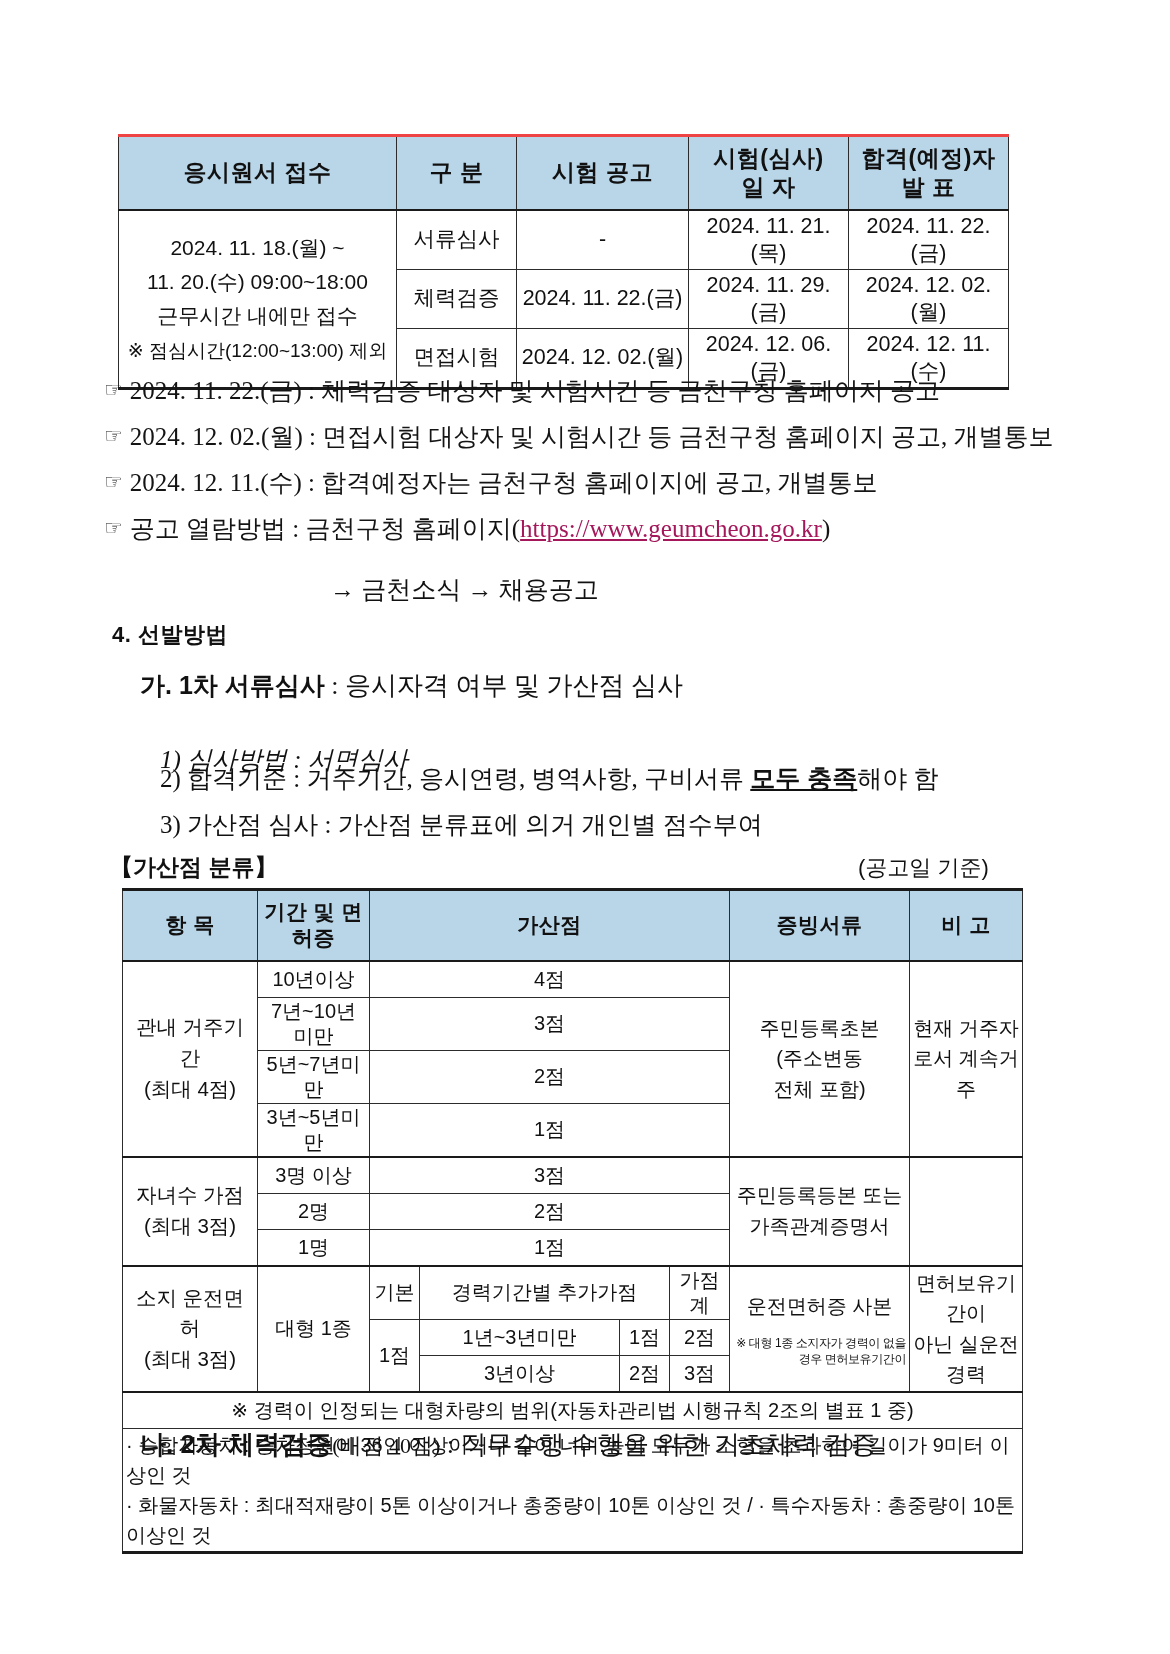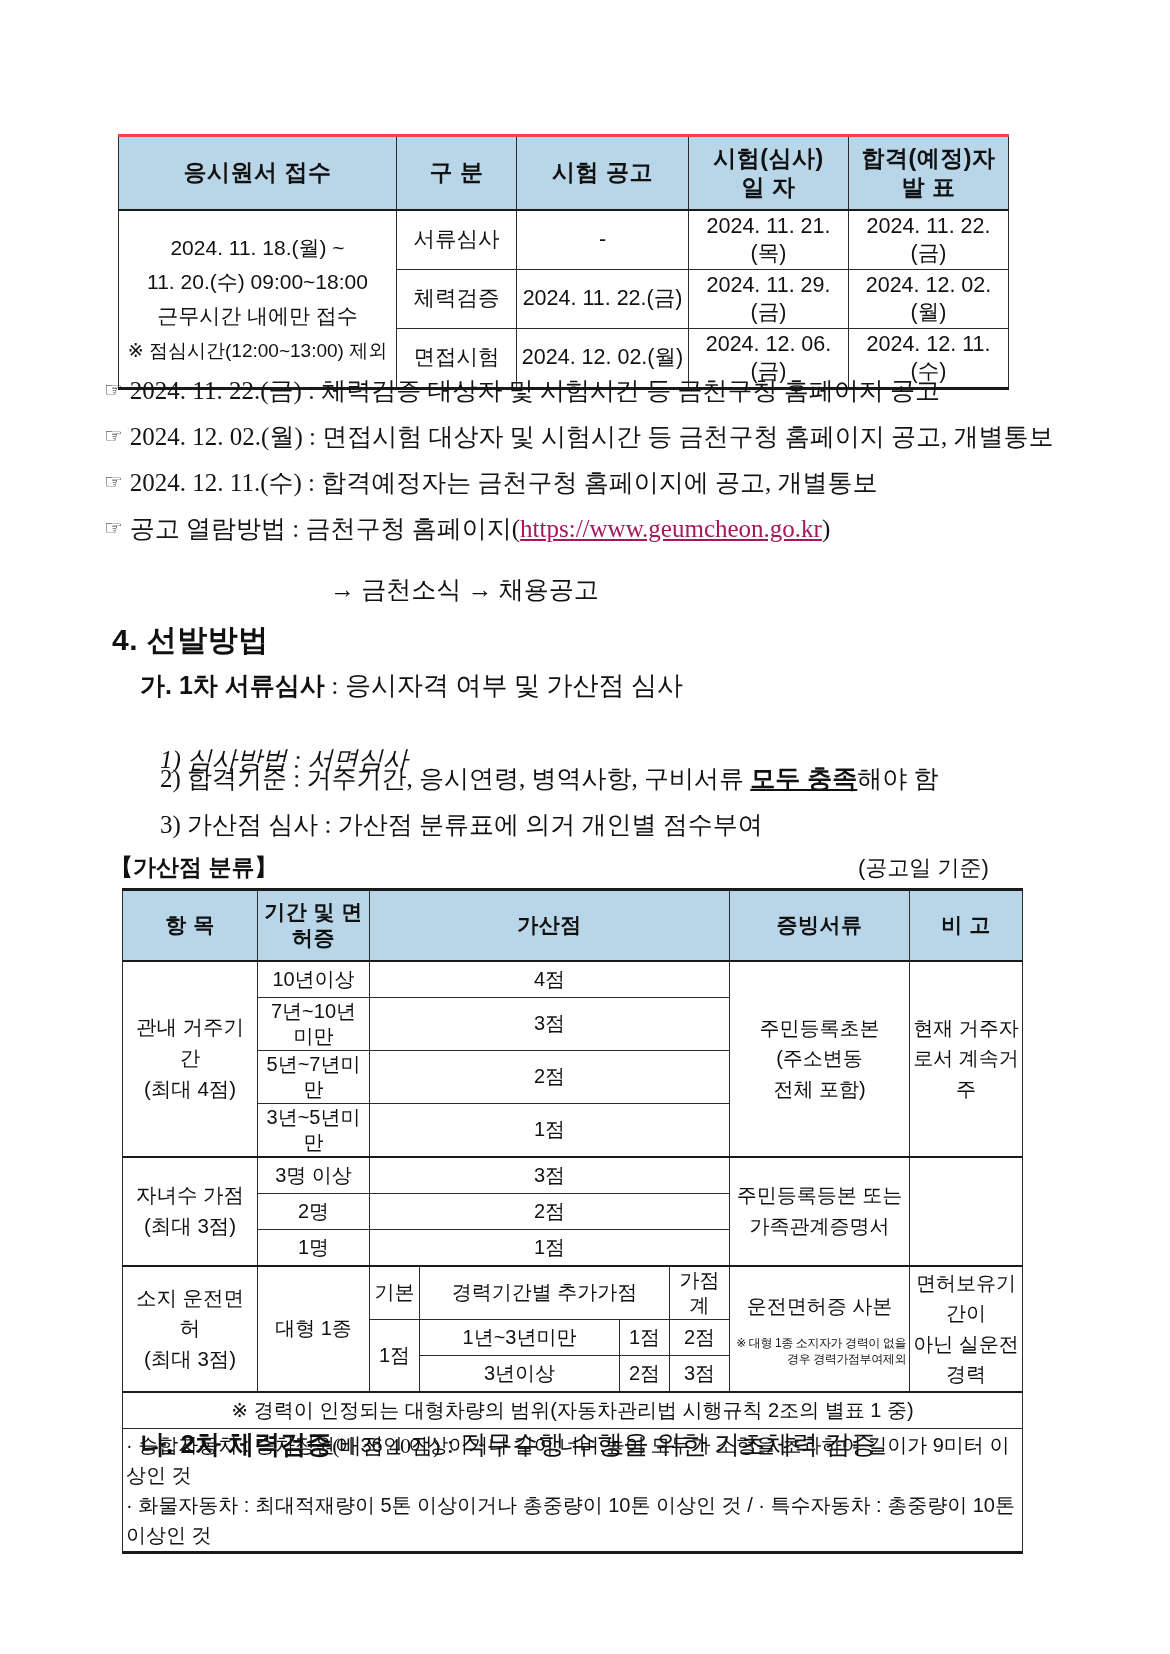--- a/index.html
+++ b/index.html
@@ -116,21 +116,21 @@
     white-space: nowrap;
   }
 
   
   .sec-head {
     position: absolute;
     left: 112px;
     top: 620px;
     font-family: "Liberation Sans", "DejaVu Sans", sans-serif;
     font-weight: bold;
-    font-size: 30px;
+    font-size: 22px;
     letter-spacing: 0.5px;
   }
   .sub-a {
     position: absolute;
     left: 140px;
     top: 668px;
     font-size: 26px;
     white-space: nowrap;
   }
   .sub-a .b {
@@ -441,21 +441,21 @@
             <span class="cell-ml">소지 운전면허</span><br>
             <span class="cell-ml">(최대 3점)</span>
           </td>
           <td rowspan="3">대형 1종</td>
           <td>기본</td>
           <td colspan="2">경력기간별 추가가점</td>
           <td>가점계</td>
           <td class="sub" rowspan="3">
             <span class="docs-cell-inner">운전면허증 사본</span>
             <span class="fineprint">※ 대형 1종 소지자가 경력이 없을</span>
-            <span class="fineprint">경우 경력가점부여제외</span>
+            <span class="fineprint">경우 면허보유기간이</span>
           </td>
           <td class="sub" rowspan="3">
             <span class="cell-ml">면허보유기간이</span><br>
             <span class="cell-ml">아닌 실운전 경력</span>
           </td>
         </tr>
         <tr>
           <td rowspan="2">1점</td>
           <td>1년~3년미만</td>
           <td>1점</td>

